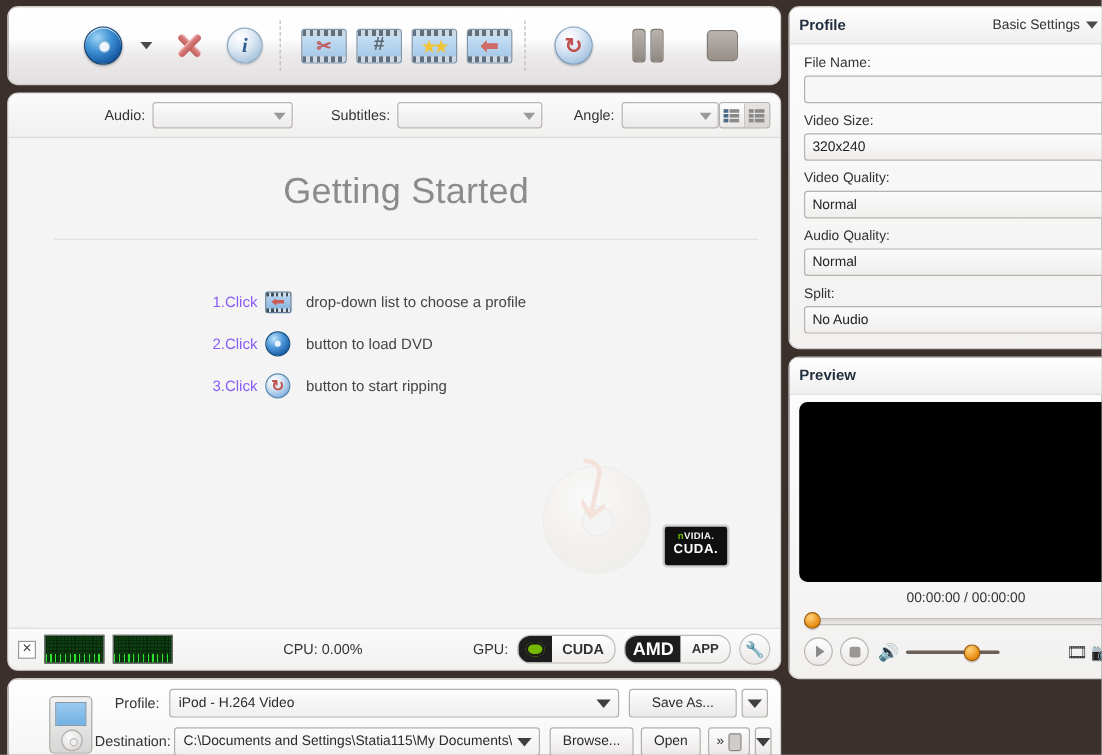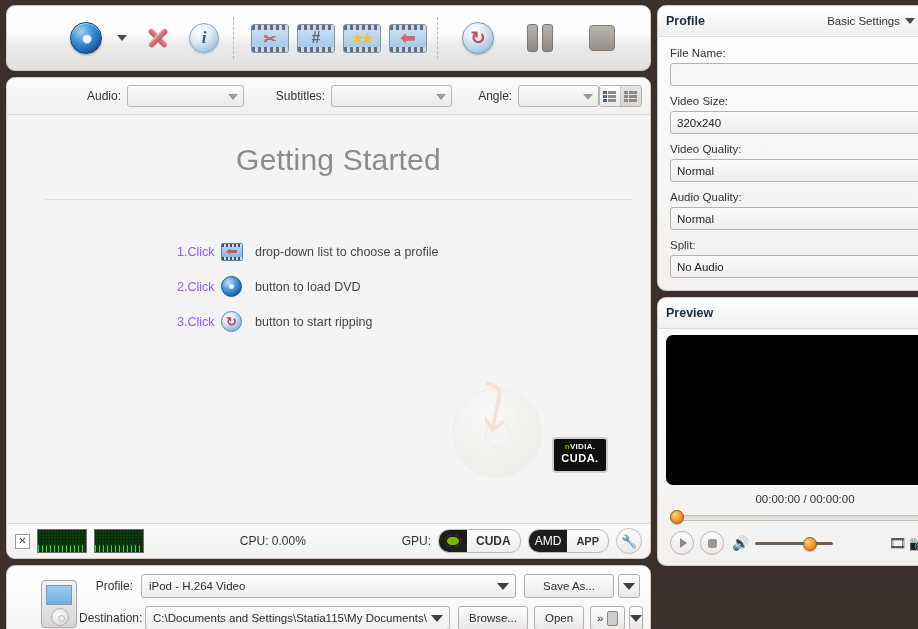--- a/index.html
+++ b/index.html
@@ -207,21 +207,21 @@
     position:absolute;bottom:0;left:0;right:0;height:7px;
     background:repeating-linear-gradient(90deg,#35ff35 0 1px,transparent 1px 4px);
     opacity:.85;
   }
   .cputext{margin:0 auto;font-size:12px;color:#333;text-align:right;}
   .gpulbl{font-size:12px;color:#333;margin-right:7px;}
   .pill{
     display:flex;align-items:center;border:1px solid #bdb9b6;border-radius:11px;overflow:hidden;
     background:linear-gradient(180deg,#fdfdfd,#efeeed);height:22px;margin-right:7px;
   }
-  .pill .blk{background:#1d1d1d;color:#fff;height:100%;display:flex;align-items:center;padding:0 6px;font-size:12px;font-weight:normal;}
+  .pill .blk{background:#1d1d1d;color:#fff;height:100%;display:flex;align-items:center;padding:0 6px;font-size:15px;font-weight:bold;}
   .pill .txt{padding:0 9px;font-size:12px;font-weight:bold;color:#333;}
   .nv-eye{width:16px;height:12px;border-radius:50%/60%;background:#76b900;box-shadow:0 0 0 2px #1d1d1d inset;}
   .wrench{
     width:24px;height:24px;border-radius:50%;border:1px solid #c2bebb;
     background:linear-gradient(180deg,#fdfdfd,#eae8e7);
     display:flex;align-items:center;justify-content:center;font-size:13px;color:#5b5b5b;
   }
 
   
   .bottombox{

